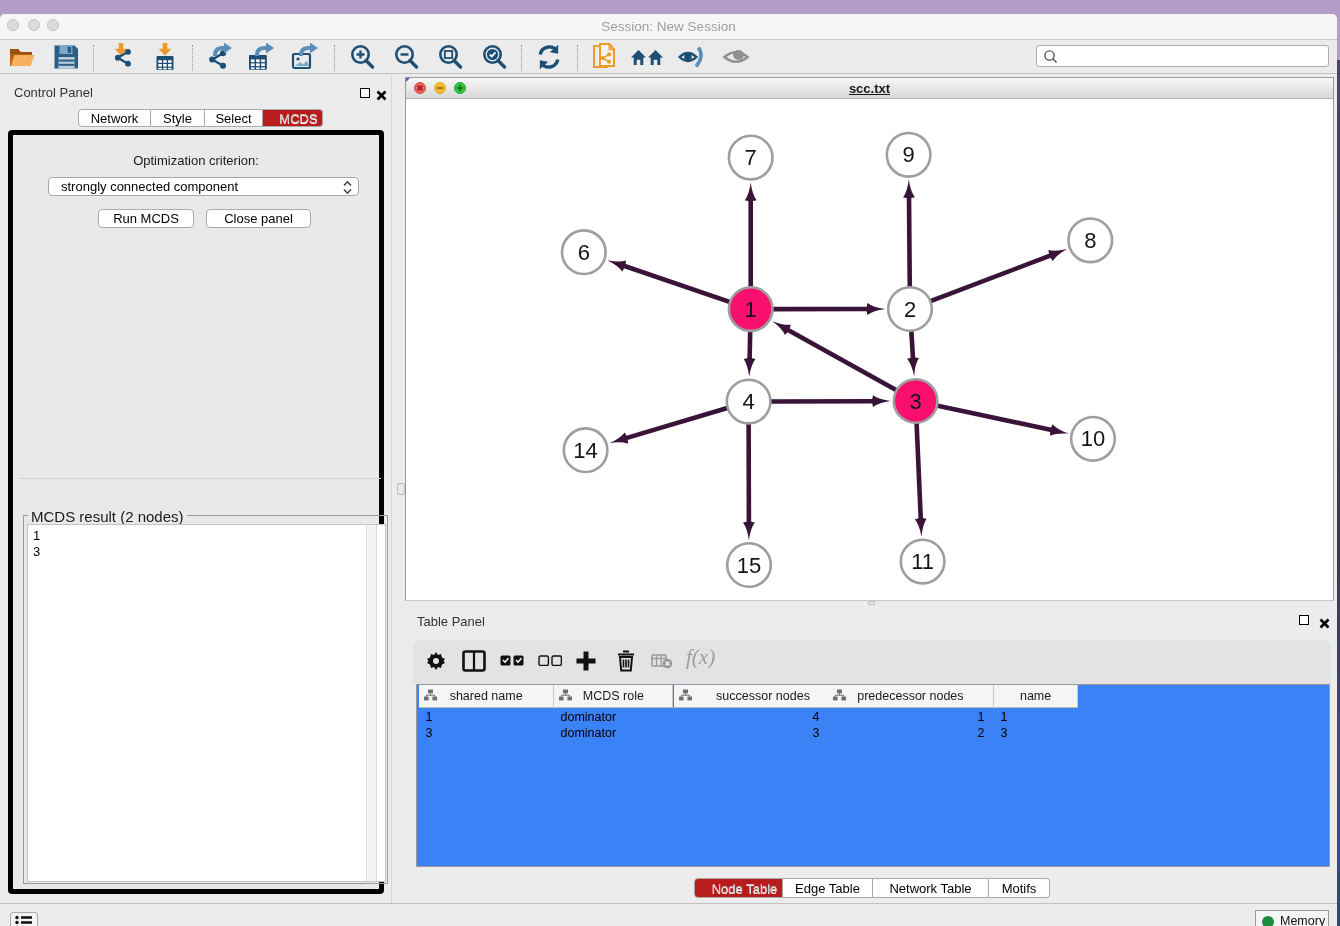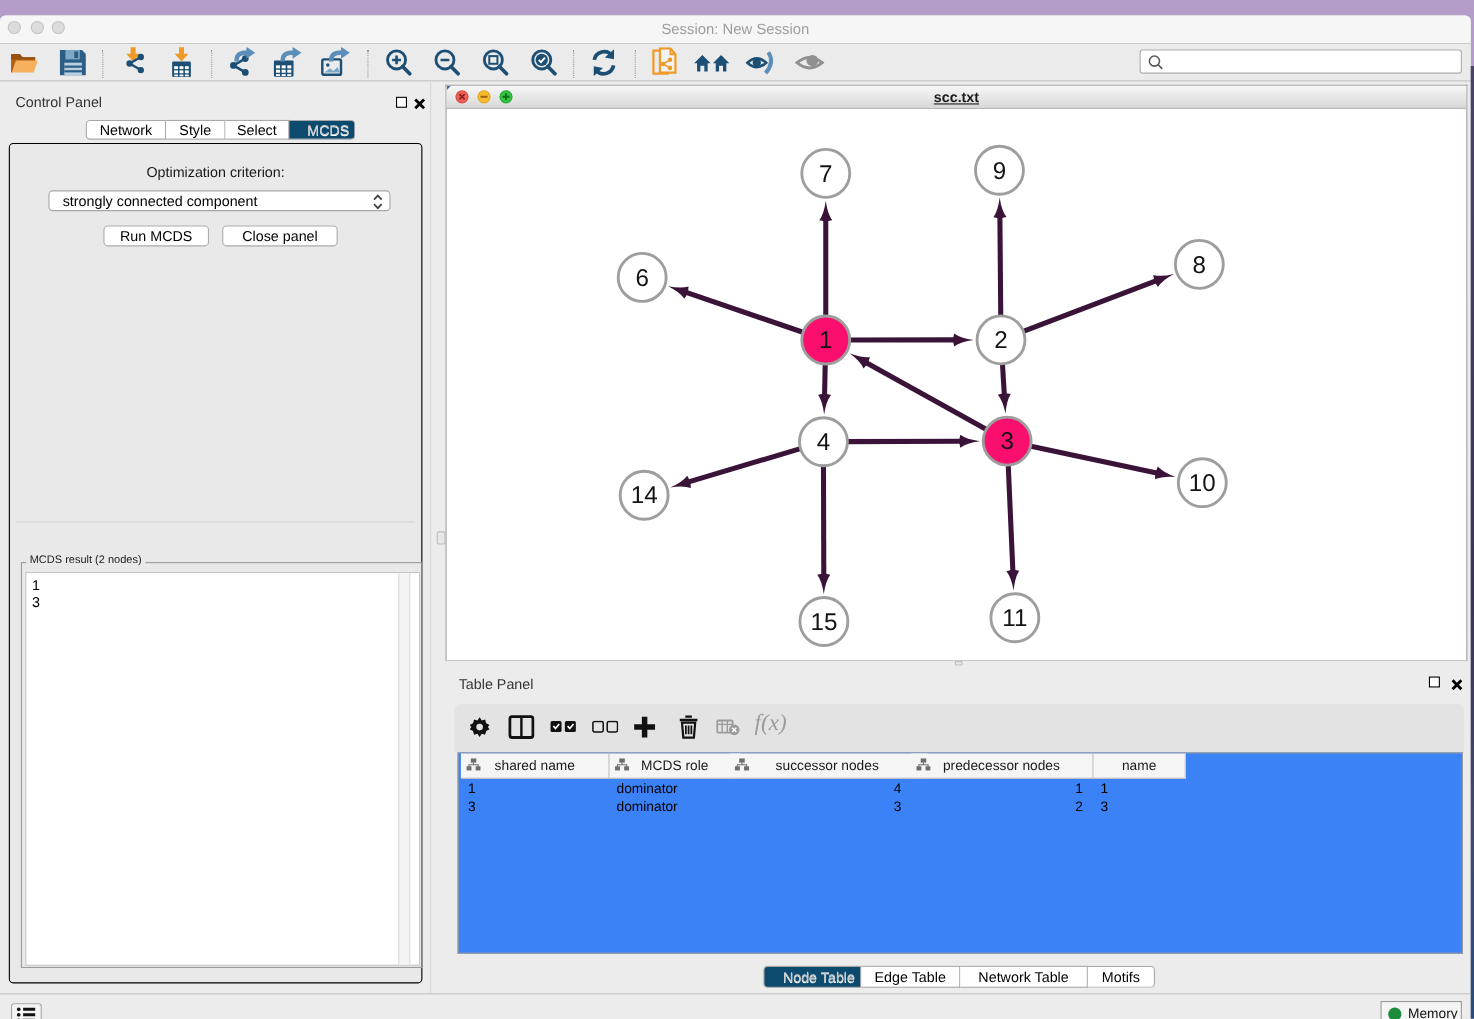--- a/index.html
+++ b/index.html
@@ -15,29 +15,29 @@
 #search { position:absolute; left:1036px; top:4px; width:293px; height:22px; background:#fff; border:1px solid #ababab; border-radius:3px; }
 #main { position:absolute; left:0; top:61px; width:100%; height:830px; background:#ececec; }
 #cp { position:absolute; left:0; top:0; width:392px; height:830px; background:#ececec; border-right:1px solid #d8d8d8; }
 #cp-hdr { position:absolute; left:14px; top:10px; font-size:13px; color:#333; }
 .float-ic { position:absolute; width:10px; height:10px; border:1.5px solid #000; background:#fff; }
 .close-ic { position:absolute; width:11px; height:11px; }
 #cp-tabs { position:absolute; left:78px; top:34px; height:18px; }
 .tab { float:left; height:18px; line-height:17px; font-size:13px; color:#000; background:#fff; border:1px solid #a9a9a9; border-left:none; text-align:center; }
 .tab.first { border-left:1px solid #a9a9a9; border-radius:4px 0 0 4px; }
 .tab.last { border-radius:0 4px 4px 0; }
-.tab.dis { background:#0c4a6e; color:#c9c9c9; text-shadow:0 1px 0 #fff;padding-left:12px; }
-#cp-pane { position:absolute; left:8px; top:55px; width:376px; height:764px; background:#e9e9e9; border:1px solid #000000; border-radius:4px; }
+.tab.dis { background:#b91c1c; color:#c9c9c9; text-shadow:0 1px 0 #fff;padding-left:12px; }
+#cp-pane { position:absolute; left:8px; top:55px; width:376px; height:764px; background:#e9e9e9; border:5px solid #000000; border-radius:4px; }
 #opt-label { position:absolute; left:0; top:18px; width:100%; text-align:center; font-size:13px; color:#1a1a1a; }
 #combo { position:absolute; left:35px; top:42px; width:311px; height:19px; background:#fff; border:1px solid #a8a8a8; border-radius:4px; font-size:13px; line-height:17px; padding-left:12px; color:#000; }
 #combo svg { position:absolute; right:5px; top:2px; }
 .btn { position:absolute; top:74px; height:19px; background:#fff; border:1px solid #ababab; border-radius:4px; font-size:13px; text-align:center; line-height:17px; color:#000; }
 #cp-split { position:absolute; left:6px; top:343px; width:362px; height:1px; background:#d2d2d2; }
 #fieldset { position:absolute; left:10px; top:380px; width:365px; height:369px; border:1px solid #9a9a9a; }
-#fieldset .legend { position:absolute; left:4px; top:-8px; background:#e9e9e9; font-size:10px; color:#1a1a1a; padding:0 3px; }
+#fieldset .legend { position:absolute; left:4px; top:-8px; background:#e9e9e9; font-size:15px; color:#1a1a1a; padding:0 3px; }
 #ta { position:absolute; left:3px; top:8px; width:359px; height:358px; background:#fff; border:1px solid #c4c4c4; font-size:13px; color:#000; padding:3px 0 0 5px; line-height:16px; }
 #ta-sb { position:absolute; right:8px; top:0px; width:11px; height:356px; background:#f4f4f4; border-left:1px solid #dcdcdc; border-right:1px solid #dcdcdc; }
 #netwin { position:absolute; left:405px; top:2px; width:929px; height:524px; background:#fff; border:1px solid #9a9a9a; border-bottom:1px solid #c9c9c9; }
 #net-tb { position:absolute; left:0; top:0; width:100%; height:21px; background:linear-gradient(#f7f7f7,#d8d8d8); border-bottom:1px solid #b0b0b0; }
 .tl { position:absolute; top:4px; width:12px; height:12px; border-radius:50%; }
 #net-title { position:absolute; top:3px; width:100%; text-align:center; font-size:13px; font-weight:bold; color:#1a1a1a;text-decoration:underline; }
 #grip1 { position:absolute; left:397px; top:408px; width:8px; height:12px; background:#e8e8e8; border:1px solid #bdbdbd; border-radius:2px; }
 #grip2 { position:absolute; left:868px; top:526px; width:7px; height:4px; background:#e8e8e8; border:1px solid #bdbdbd; border-radius:1px; }
 #tp { position:absolute; left:405px; top:533px; width:929px; height:294px; background:#ececec; }
 #tp-hdr { position:absolute; left:12px; top:6px; font-size:13px; color:#333; }
@@ -360,21 +360,21 @@
               <rect x="0" y="7.6" width="4.6" height="3.8" fill="#6e6e6e"></rect>
               <rect x="8.4" y="7.6" width="4.6" height="3.8" fill="#6e6e6e"></rect>
               <path d="M6.5 4.2 V6.2 M2.3 7.8 V6.2 H10.7 V7.8" stroke="#6e6e6e" stroke-width="1" fill="none"></path>
             </svg>shared name</div>
           <div class="th" style="left:137.8px;width:119.2px"><svg width="13" height="12" viewBox="0 0 13 12" style="position:absolute;left:5px;top:4px">
               <rect x="4" y="0.5" width="5" height="3.8" fill="#6e6e6e"></rect>
               <rect x="0" y="7.6" width="4.6" height="3.8" fill="#6e6e6e"></rect>
               <rect x="8.4" y="7.6" width="4.6" height="3.8" fill="#6e6e6e"></rect>
               <path d="M6.5 4.2 V6.2 M2.3 7.8 V6.2 H10.7 V7.8" stroke="#6e6e6e" stroke-width="1" fill="none"></path>
             </svg>MCDS role</div>
-          <div class="th" style="left:246px;width:180px"><svg width="13" height="12" viewBox="0 0 13 12" style="position:absolute;left:5px;top:4px">
+          <div class="th" style="left:257px;width:180px"><svg width="13" height="12" viewBox="0 0 13 12" style="position:absolute;left:5px;top:4px">
               <rect x="4" y="0.5" width="5" height="3.8" fill="#6e6e6e"></rect>
               <rect x="0" y="7.6" width="4.6" height="3.8" fill="#6e6e6e"></rect>
               <rect x="8.4" y="7.6" width="4.6" height="3.8" fill="#6e6e6e"></rect>
               <path d="M6.5 4.2 V6.2 M2.3 7.8 V6.2 H10.7 V7.8" stroke="#6e6e6e" stroke-width="1" fill="none"></path>
             </svg>successor nodes</div>
           <div class="th" style="left:411.3px;width:166.2px"><svg width="13" height="12" viewBox="0 0 13 12" style="position:absolute;left:5px;top:4px">
               <rect x="4" y="0.5" width="5" height="3.8" fill="#6e6e6e"></rect>
               <rect x="0" y="7.6" width="4.6" height="3.8" fill="#6e6e6e"></rect>
               <rect x="8.4" y="7.6" width="4.6" height="3.8" fill="#6e6e6e"></rect>
               <path d="M6.5 4.2 V6.2 M2.3 7.8 V6.2 H10.7 V7.8" stroke="#6e6e6e" stroke-width="1" fill="none"></path>

